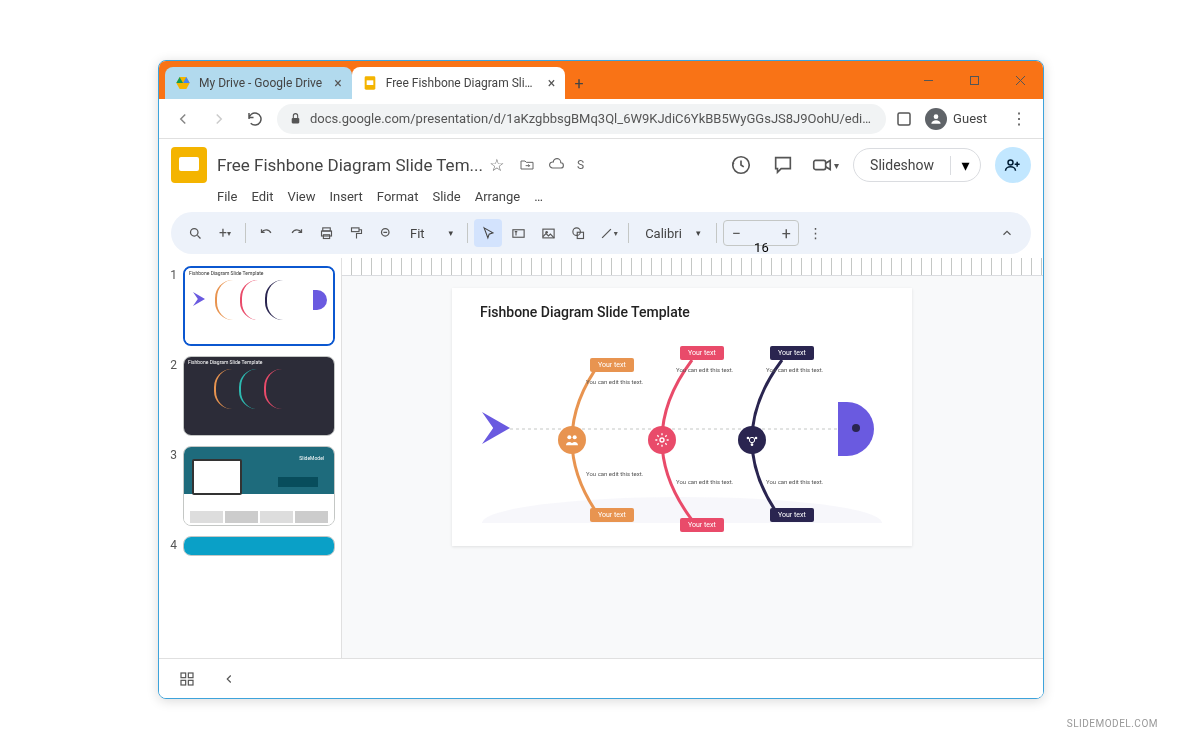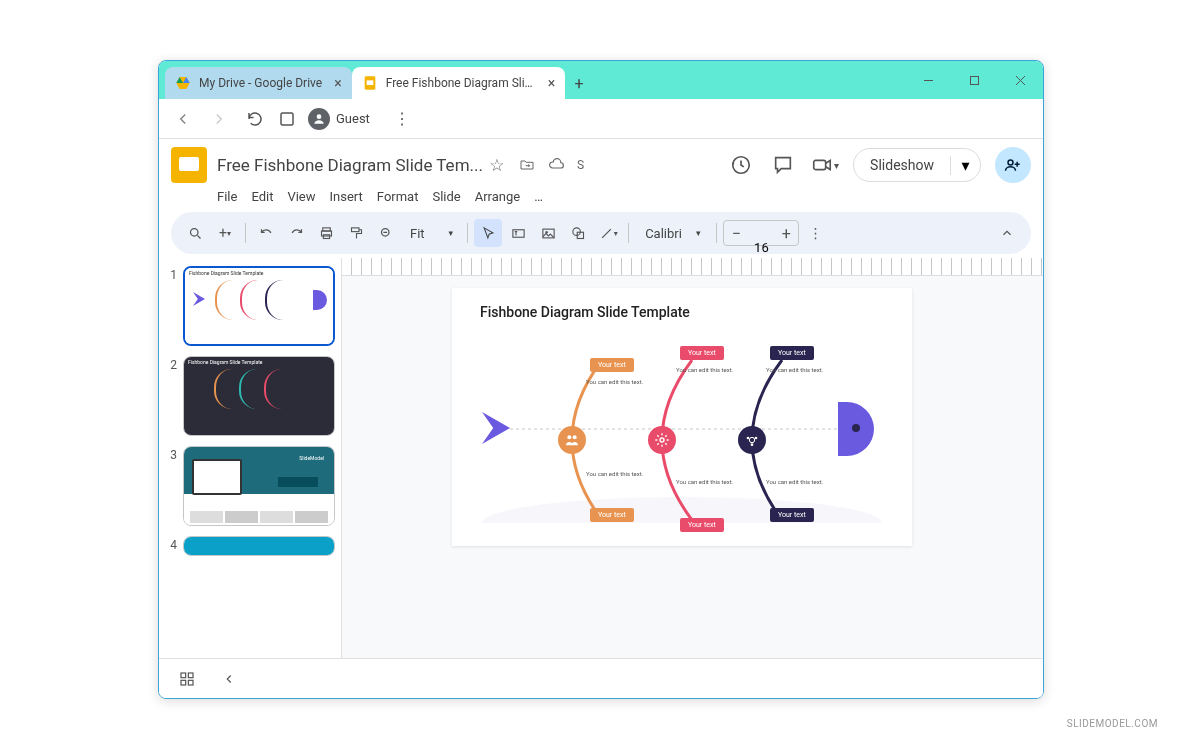--- a/index.html
+++ b/index.html
@@ -1,18 +1,18 @@
 <!DOCTYPE html>
 <html><head>
 <meta charset="utf-8">
 <style>
 * { margin: 0; padding: 0; box-sizing: border-box; font-family: -apple-system, BlinkMacSystemFont, 'Segoe UI', Roboto, Arial, sans-serif; }
 body { background: #fff; width: 1200px; height: 743px; overflow: hidden; position: relative; }
 .browser-window { position: absolute; left: 158px; top: 60px; width: 886px; height: 639px; border: 1px solid #3da3db; border-radius: 8px; overflow: hidden; box-shadow: 0 2px 12px rgba(0,0,0,0.15); background: #fff; }
-.title-bar { height: 38px; background: #5eead4; display: flex; align-items: stretch; }
+.title-bar { height: 38px; background: #f97316; display: flex; align-items: stretch; }
 .tab { height: 38px; display: flex; align-items: center; padding: 0 10px; gap: 8px; background: #30a5dc; color: #333; font-size: 12px; cursor: pointer; border-top-left-radius: 8px; border-top-right-radius: 8px; min-width: 0; }
 .tab.active { background: #fff; }
 .tab.inactive { background: #b2daee; margin-left: 6px; margin-top: 6px; height: 32px; }
 .tab.inactive:first-child { margin-left: 6px; }
 .tab-favicon { width: 16px; height: 16px; flex-shrink: 0; }
 .tab-title { white-space: nowrap; overflow: hidden; text-overflow: ellipsis; max-width: 150px; font-size: 12px; color: #444; }
 .tab-close { font-size: 14px; color: #555; cursor: pointer; margin-left: 4px; }
 .new-tab { width: 28px; display: flex; align-items: center; justify-content: center; color: #444; cursor: pointer; font-size: 16px; margin-top: 6px; }
 .window-controls { margin-left: auto; display: flex; align-items: center; gap: 0; }
 .win-btn { width: 46px; height: 38px; display: flex; align-items: center; justify-content: center; color: #555; cursor: pointer; }
@@ -136,20 +136,27 @@
     <div class="nav-btn">
         <svg width="18" height="18" viewBox="0 0 24 24">
           <path d="M9 18l6-6-6-6" fill="none" stroke="#ccc" stroke-width="2"></path>
         </svg>
       </div>
     <div class="nav-btn active">
         <svg width="18" height="18" viewBox="0 0 24 24">
           <path d="M4 12a8 8 0 1 1 2.3 5.6M4 4v6h6" fill="none" stroke="#555" stroke-width="2"></path>
         </svg>
       </div>
+    <div class="url-field">
+      <svg class="lock-icon" width="13" height="13" viewBox="0 0 24 24">
+          <rect x="5" y="11" width="14" height="10" rx="2" fill="#555"></rect>
+          <path d="M8 11V7a4 4 0 0 1 8 0v4" fill="none" stroke="#555" stroke-width="2"></path>
+        </svg>
+      <span class="url-text">docs.google.com/presentation/d/1aKzgbbsgBMq3Ql_6W9KJdiC6YkBB5WyGGsJS8J9OohU/edi…</span>
+    </div>
     <div class="ext-icon">
         <svg width="18" height="18" viewBox="0 0 24 24">
           <rect x="4" y="4" width="16" height="16" rx="2" fill="none" stroke="#555" stroke-width="2"></rect>
         </svg>
       </div>
     <div class="guest-pill">
       <div class="guest-avatar">
           <svg width="14" height="14" viewBox="0 0 24 24">
             <circle cx="12" cy="8" r="4" fill="#fff"></circle>
             <path d="M4 20c0-4 4-6 8-6s8 2 8 6" fill="#fff"></path>

